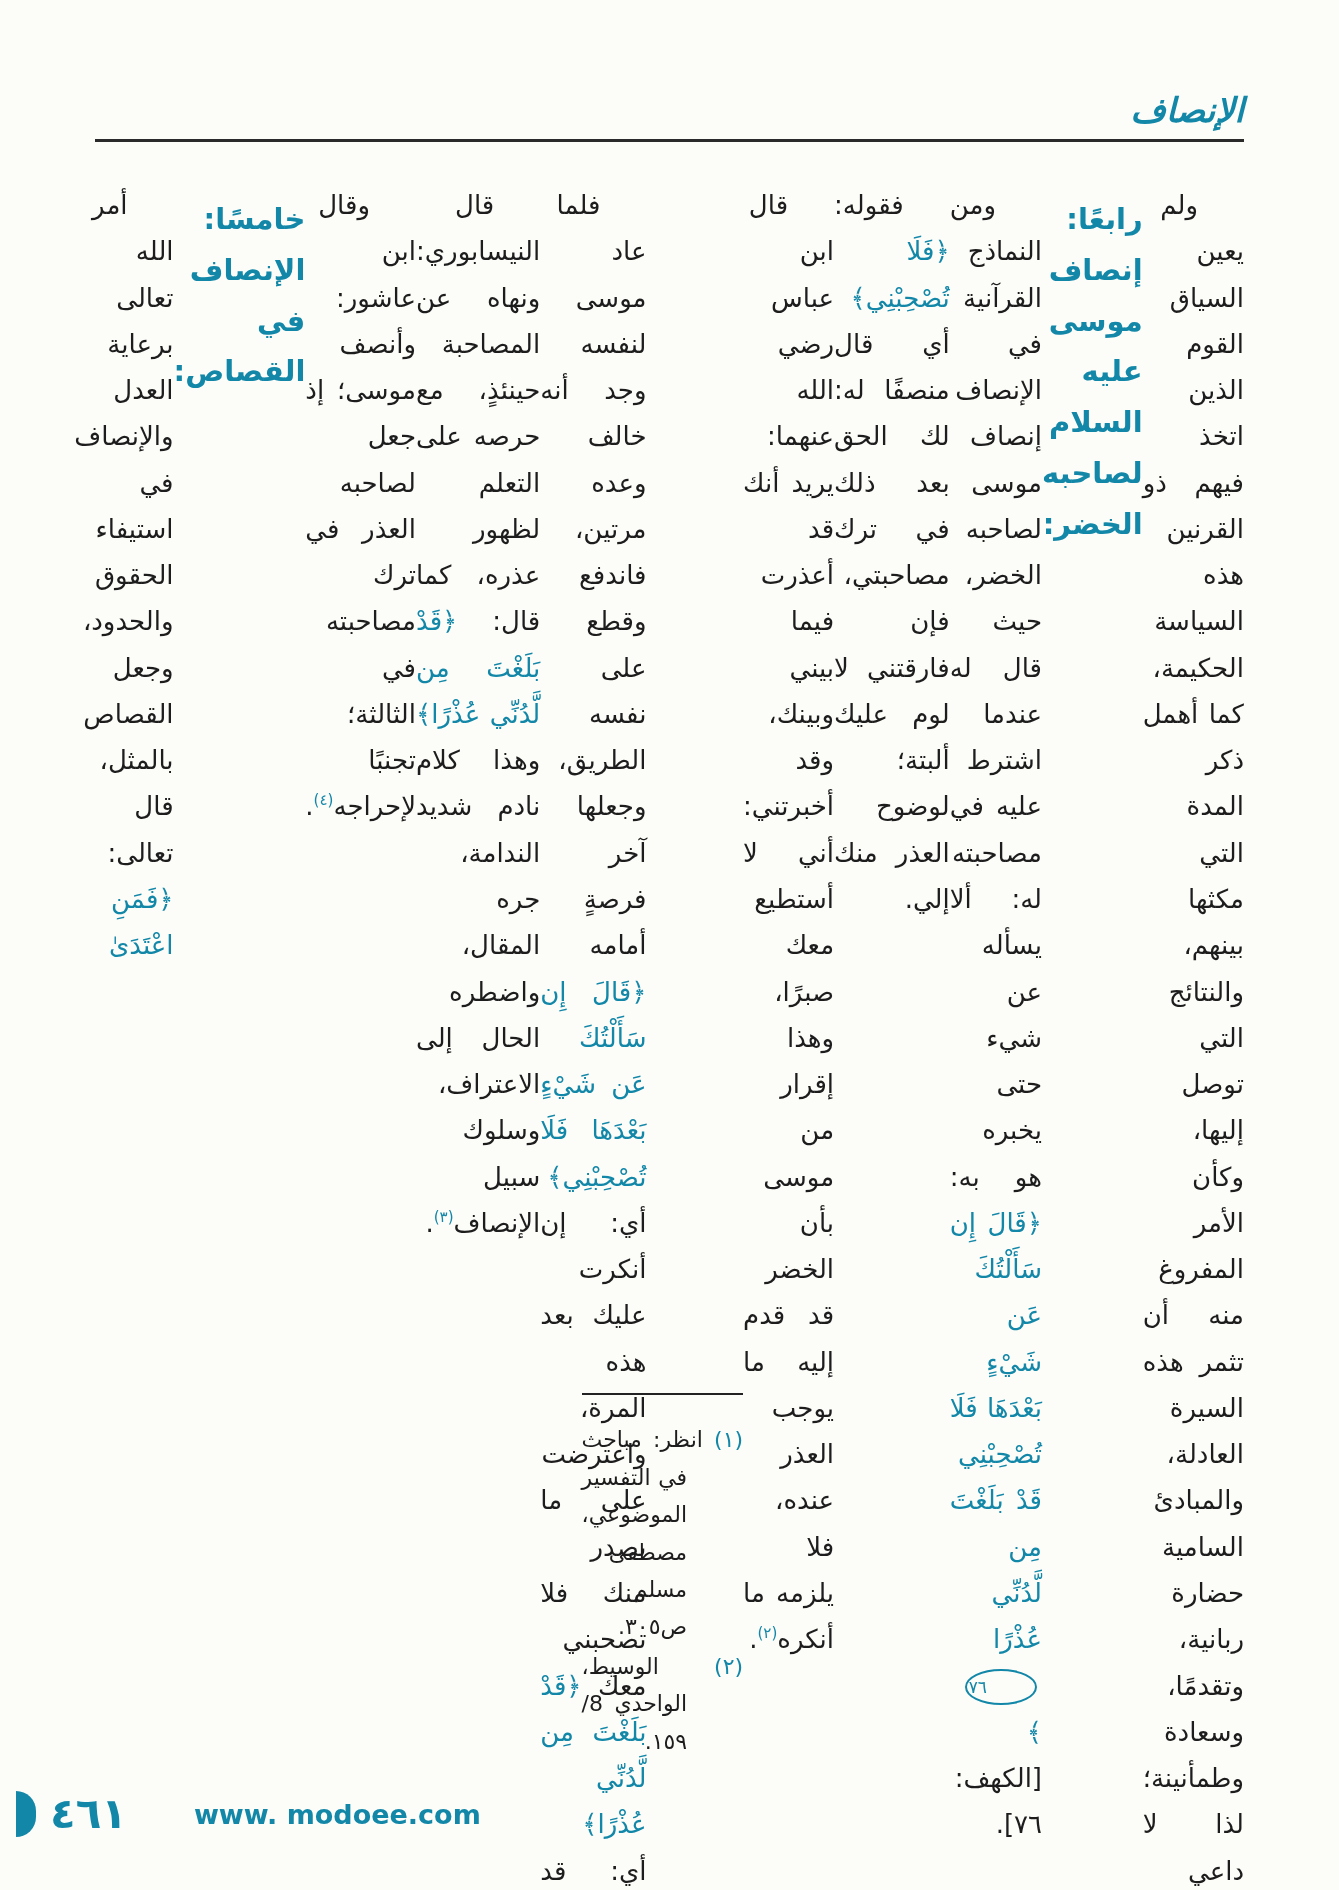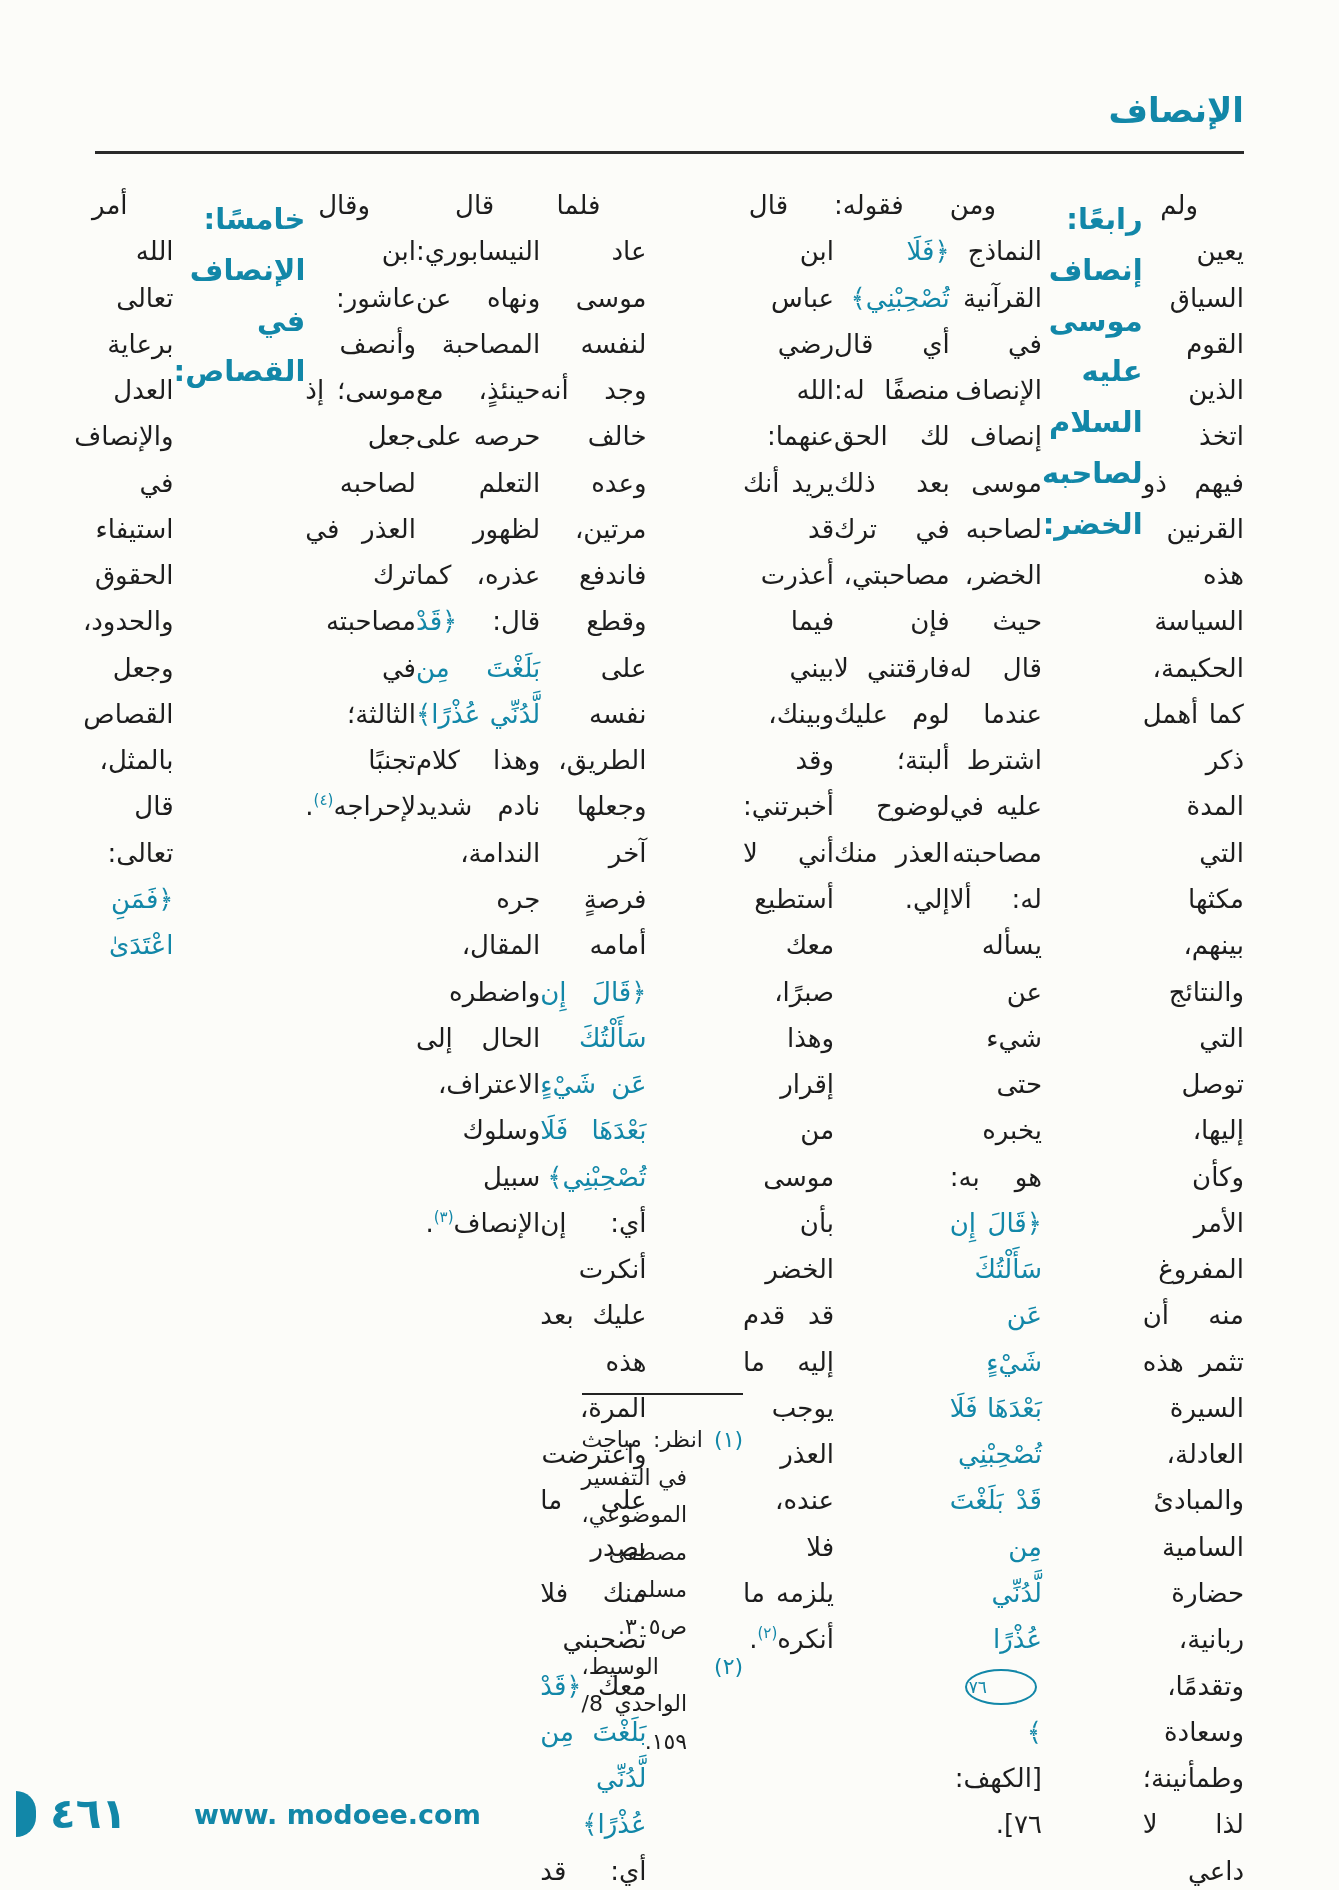--- a/index.html
+++ b/index.html
@@ -13,21 +13,22 @@
   .page {
     position: relative;
     width: 1339px; height: 1890px;
     background: #fcfcf9;
     overflow: hidden;
     direction: rtl;
   }
   .header {
     position: absolute; top: 90px; right: 95px; left: 95px;
     border-bottom: 3px solid #2a2a2a;
-    padding-bottom: 20px;
+    padding-bottom: 8px;
+    font-style: italic;
   }
   .header-title {
     display: inline-block;
     font-size: 34px; font-weight: 700;
     color: var(--accent);
     line-height: 1.2;
   }
   .columns {
     position: absolute; top: 182px; right: 95px; left: 95px; bottom: 128px;
     display: flex; gap: 46px;

